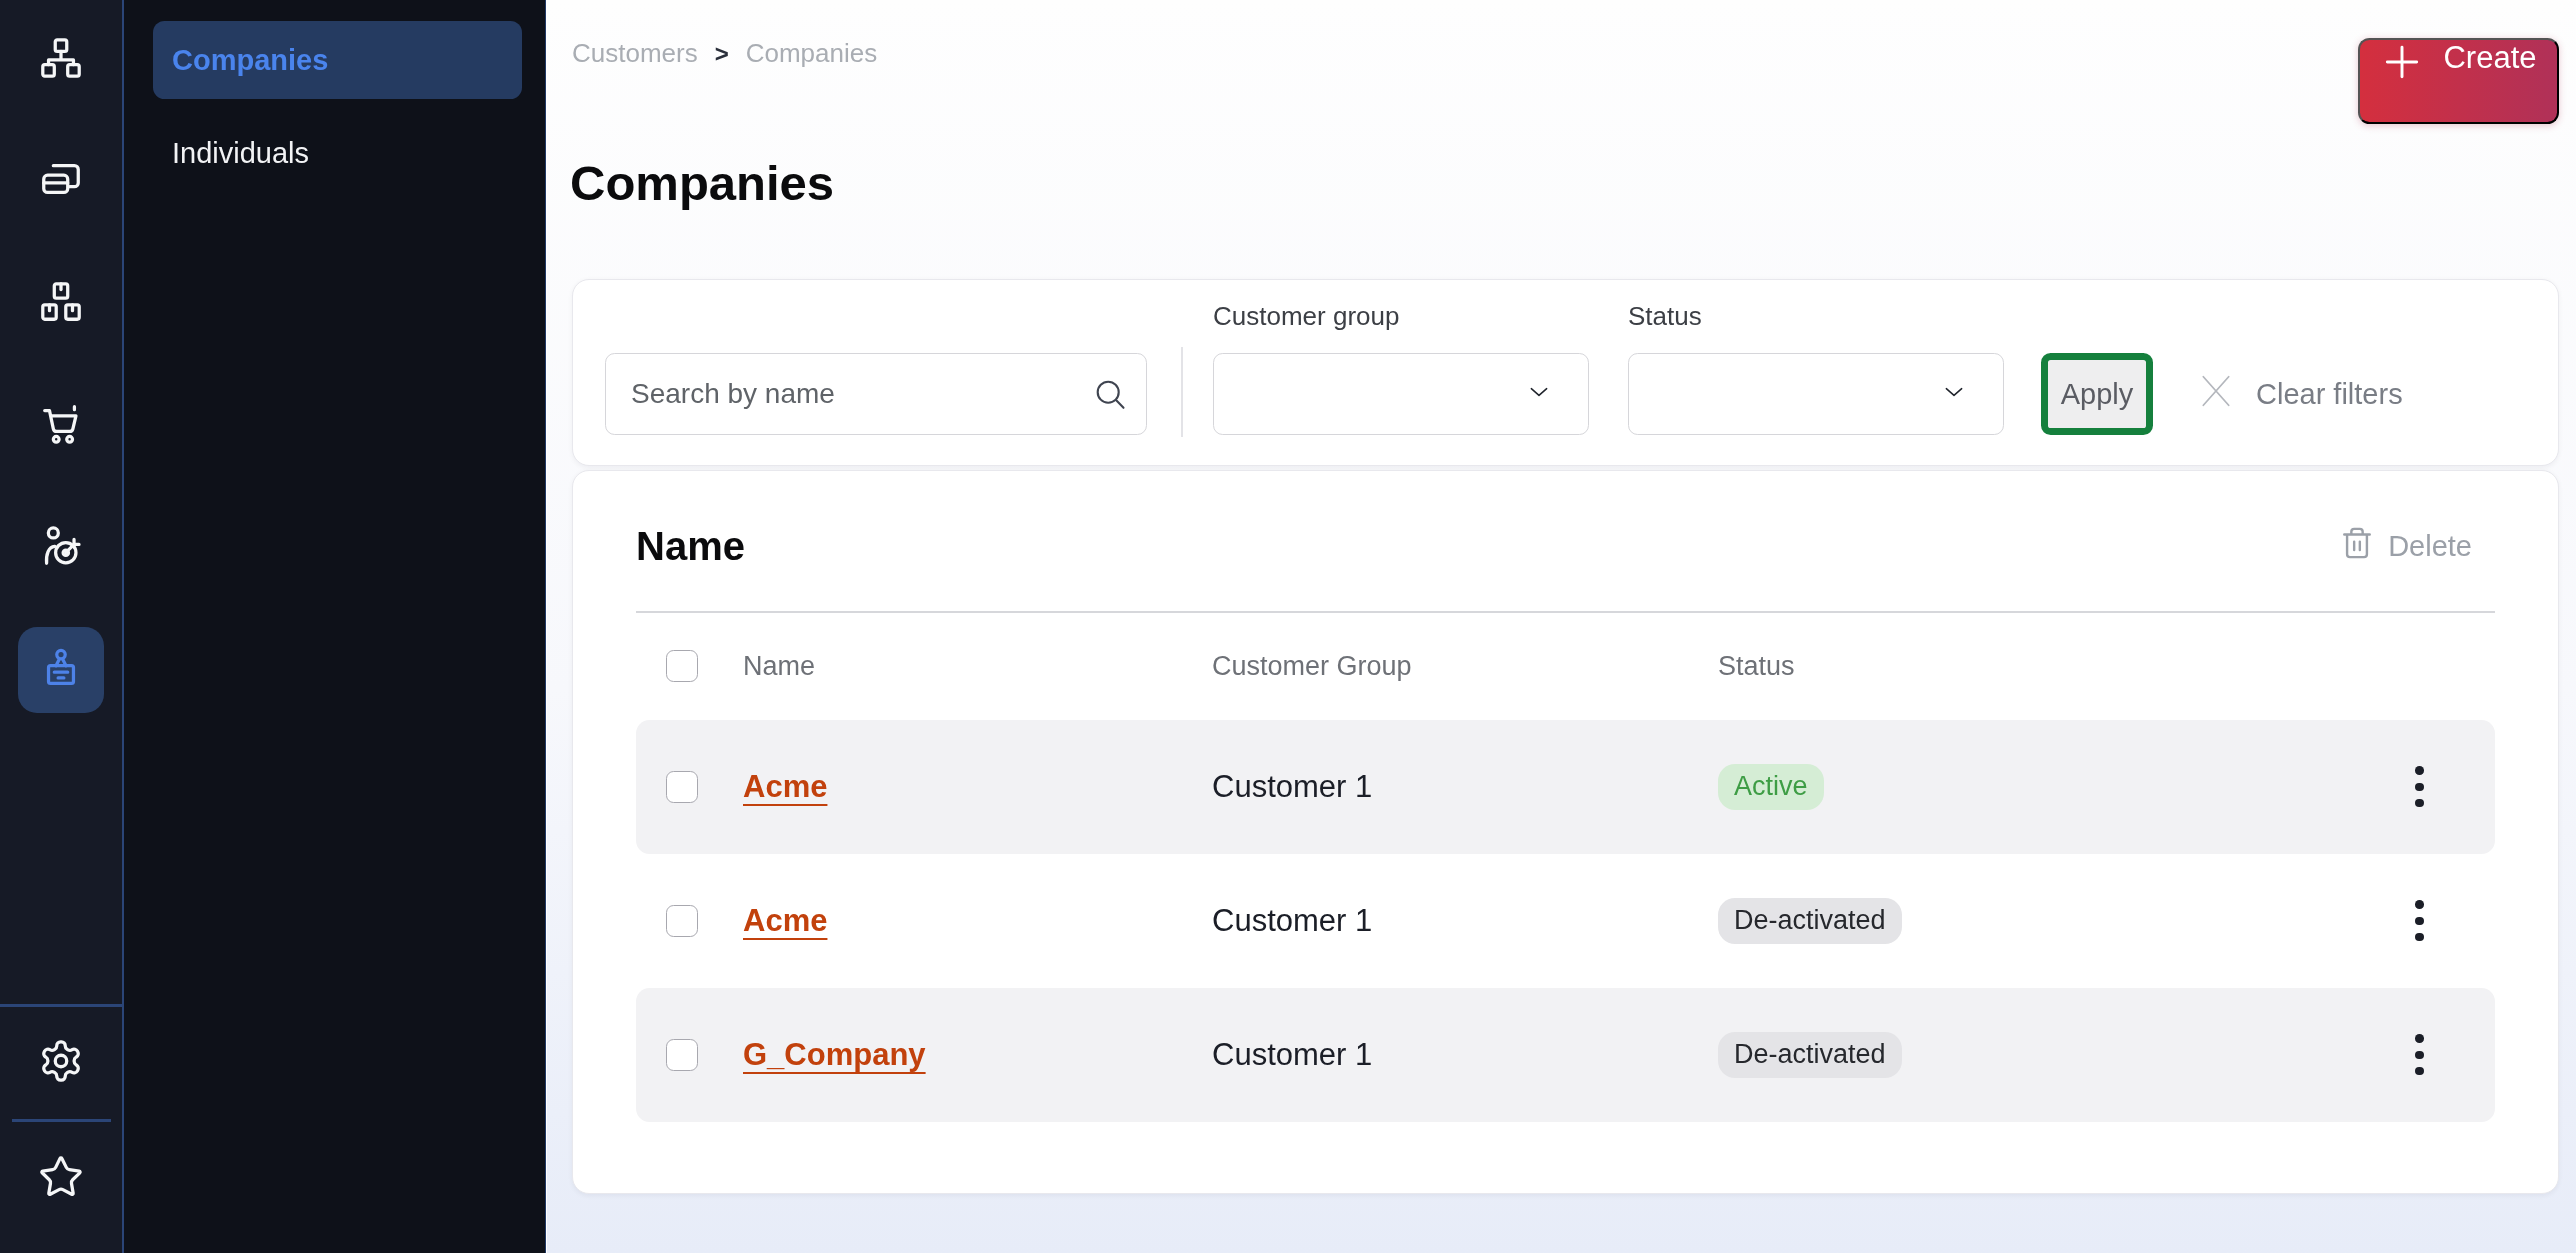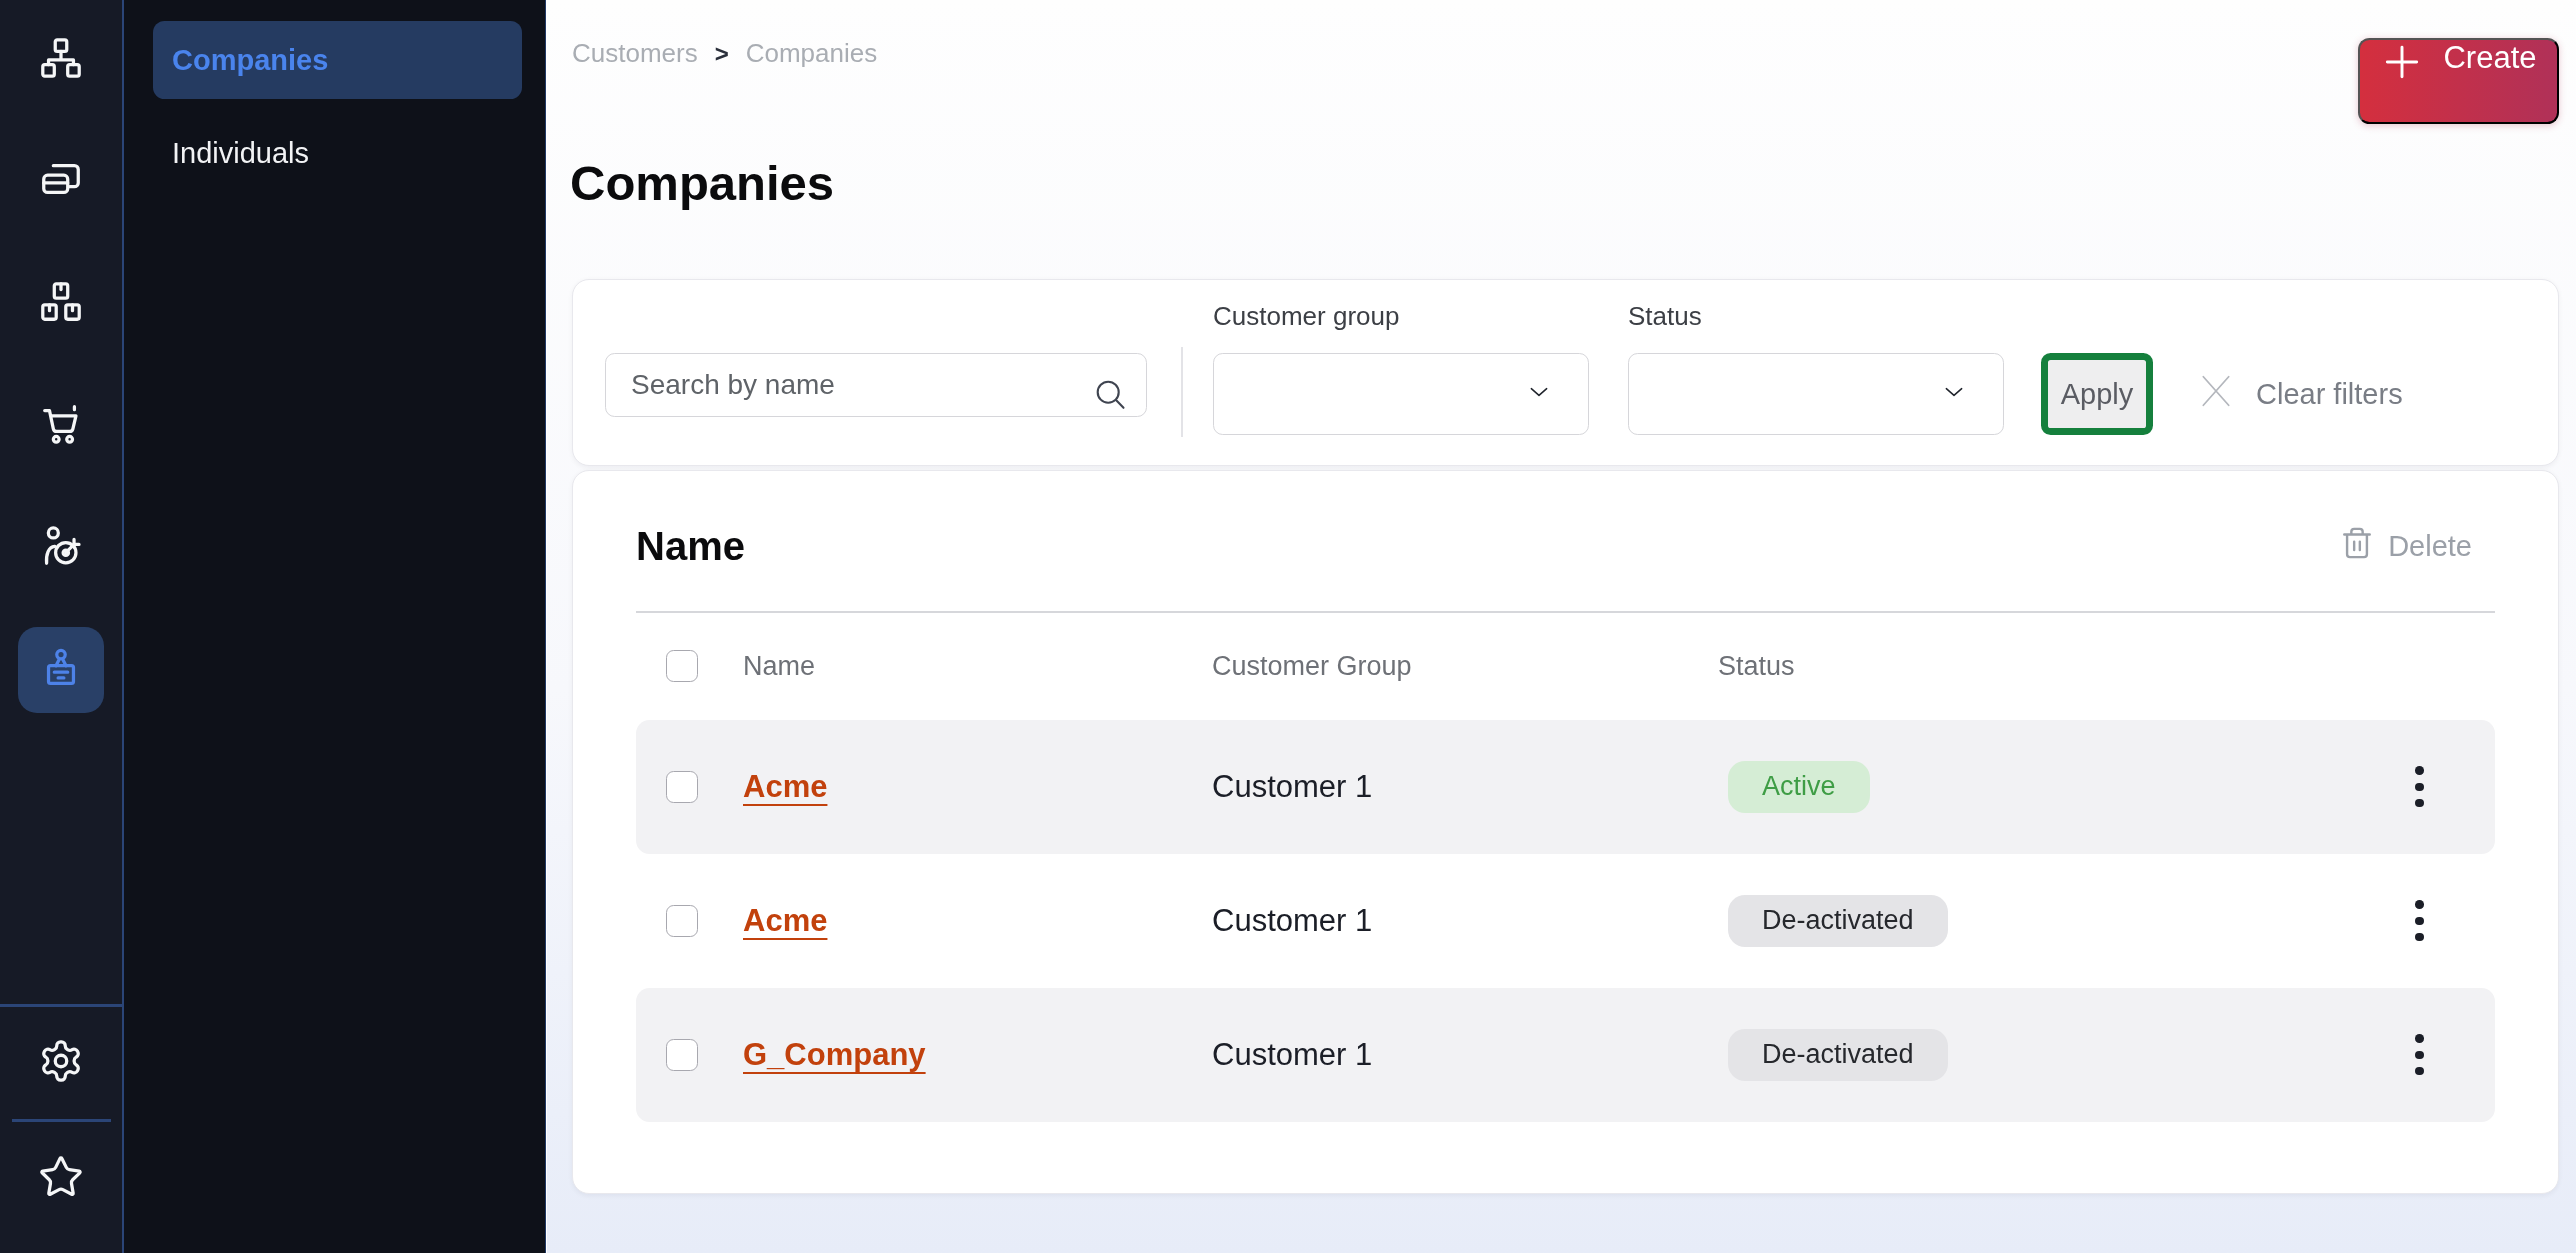--- a/index.html
+++ b/index.html
@@ -42,21 +42,21 @@
                 display:flex; align-items:flex-start; justify-content:center; gap:19px; font-size:31px; cursor:pointer;
                 box-shadow:0 1.9px 7.6px rgba(170,40,70,.25); }
   .create-btn svg { width:44px; height:44px; }
 
   .page-title { position:absolute; left:23px; top:155px; font-size:49px; font-weight:800; color:#0b0b0d; }
 
   .card { background:#fff; border:1px solid #e8e8ed; border-radius:17px; box-shadow:0 1.9px 5.7px rgba(20,25,40,.05); }
 
   
   .filter-card { position:absolute; left:25px; top:279px; width:1987px; height:187px; }
-  .search-wrap { position:absolute; left:32px; top:73px; width:542px; height:64px; }
+  .search-wrap { position:absolute; left:32px; top:73px; width:542px; height:82px; }
   .search-input { width:100%; height:100%; border:1px solid #d6d6da; border-radius:9.6px; padding:0 67px 0 25px;
                   font-size:28px; color:#33363c; outline:none; font-family:inherit; background:#fff; }
   .search-input::placeholder { color:#5f6368; }
   .search-icon { position:absolute; right:19px; top:23px; width:36px; height:36px; color:#3f4450; }
   .vline { position:absolute; left:608px; top:67px; width:1.9px; height:90px; background:#e3e3e7; }
   .field-label { position:absolute; font-size:26px; color:#3c3f45; top:21px; }
   .label-group { left:640px; }
   .label-status { left:1055px; }
   .select { position:absolute; top:73px; width:376px; height:82px; border:1px solid #d6d6da; border-radius:9.6px;
             background:#fff; display:flex; align-items:center; justify-content:flex-end; padding-right:32px; cursor:pointer; }
@@ -79,21 +79,21 @@
   .tdivider { height:1.9px; background:#d6d7db; }
 
   .grid-row { display:grid; grid-template-columns:107px 469px 506px 1fr 151px; align-items:center; }
   .cols { height:107px; color:#6e7177; font-size:27px; }
   .cb-cell { padding-left:30px; }
   .checkbox { width:32px; height:32px; border:1.9px solid #a8a8af; border-radius:7.6px; background:#fff; cursor:pointer; }
   .row { height:134px; border-radius:13.4px; font-size:31px; color:#1b1e27; }
   .row.alt { background:#f2f2f4; }
   .name-link { color:#c2410c; font-weight:600; text-decoration:underline; text-underline-offset:6.7px;
                text-decoration-thickness:1.9px; cursor:pointer; }
-  .badge { display:inline-flex; align-items:center; height:52px; padding:0 34px; border-radius:17px; font-size:27px;margin-left:10px; }
+  .badge { display:inline-flex; align-items:center; height:46px; padding:0 16px; border-radius:17px; font-size:27px; }
   .badge.active { background:#d5edd5; color:#3e9d45; }
   .badge.deactivated { background:#e4e4e7; color:#26282d; }
   .kebab { display:flex; flex-direction:column; align-items:center; gap:7.6px; justify-self:center; cursor:pointer; padding:9.6px; }
   .kebab i { width:8.6px; height:8.6px; border-radius:50%; background:#1b1e27; }
 </style>
 </head>
 <body>
 
 <nav class="rail">
   <div class="rail-top">

